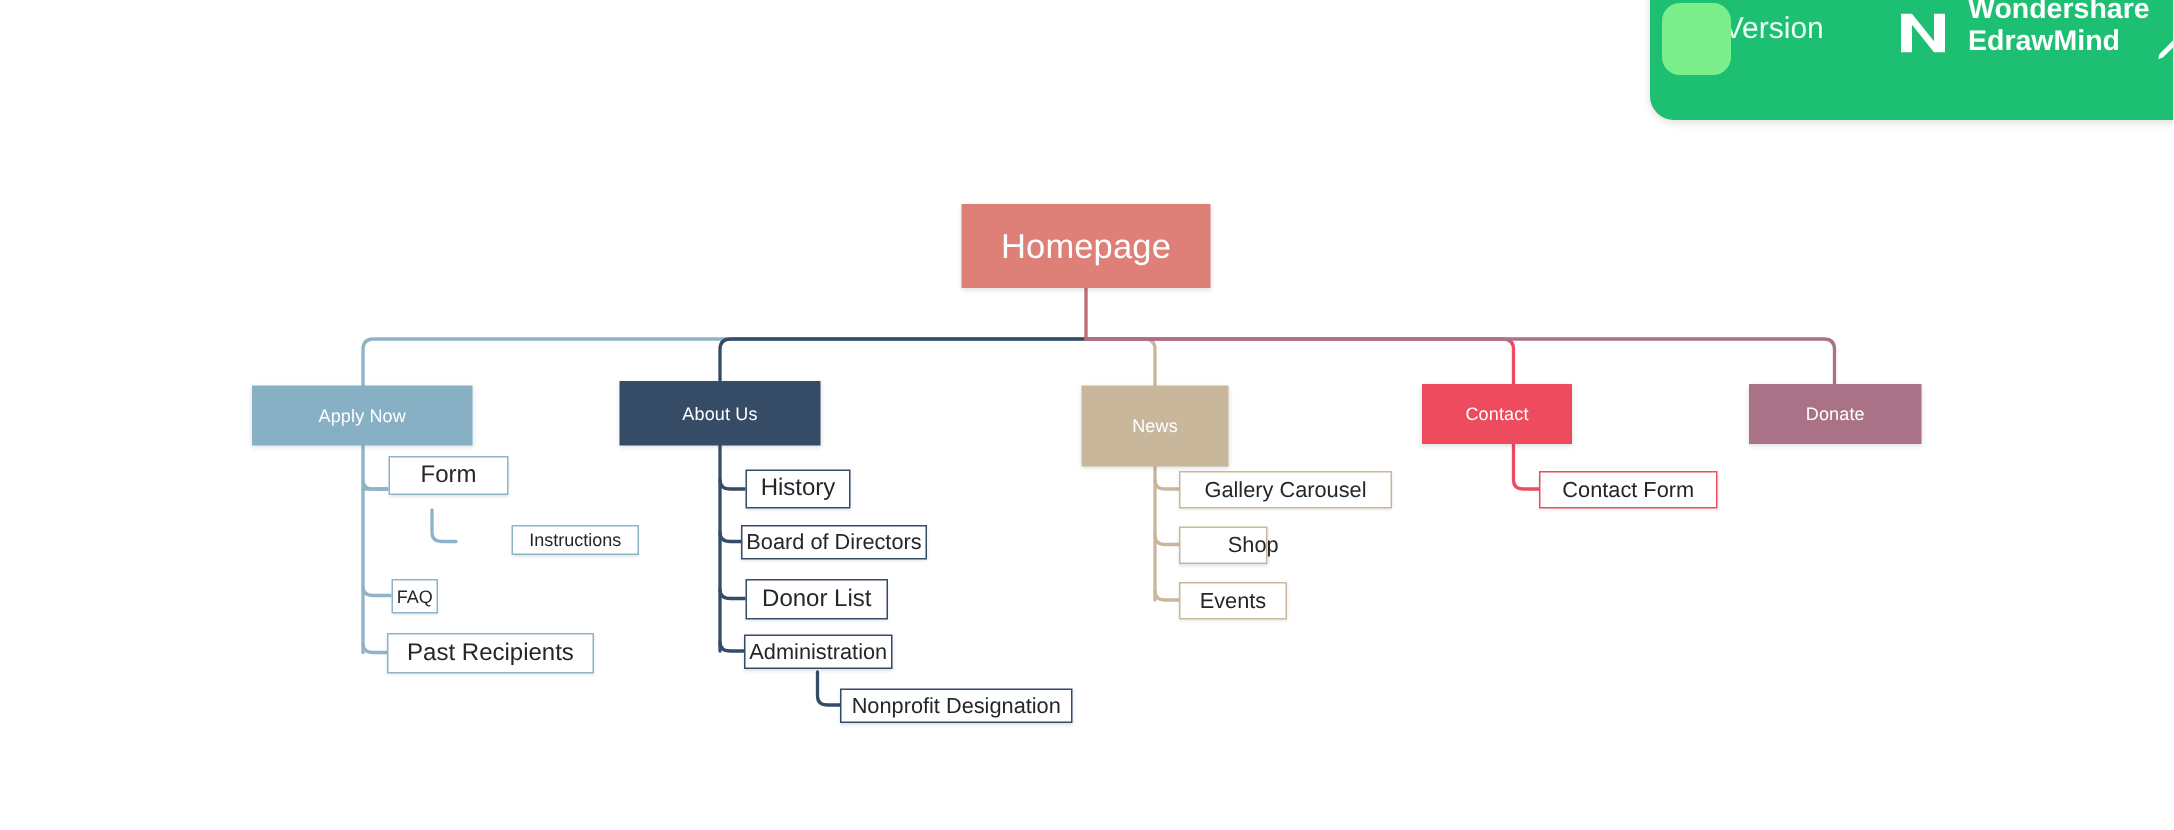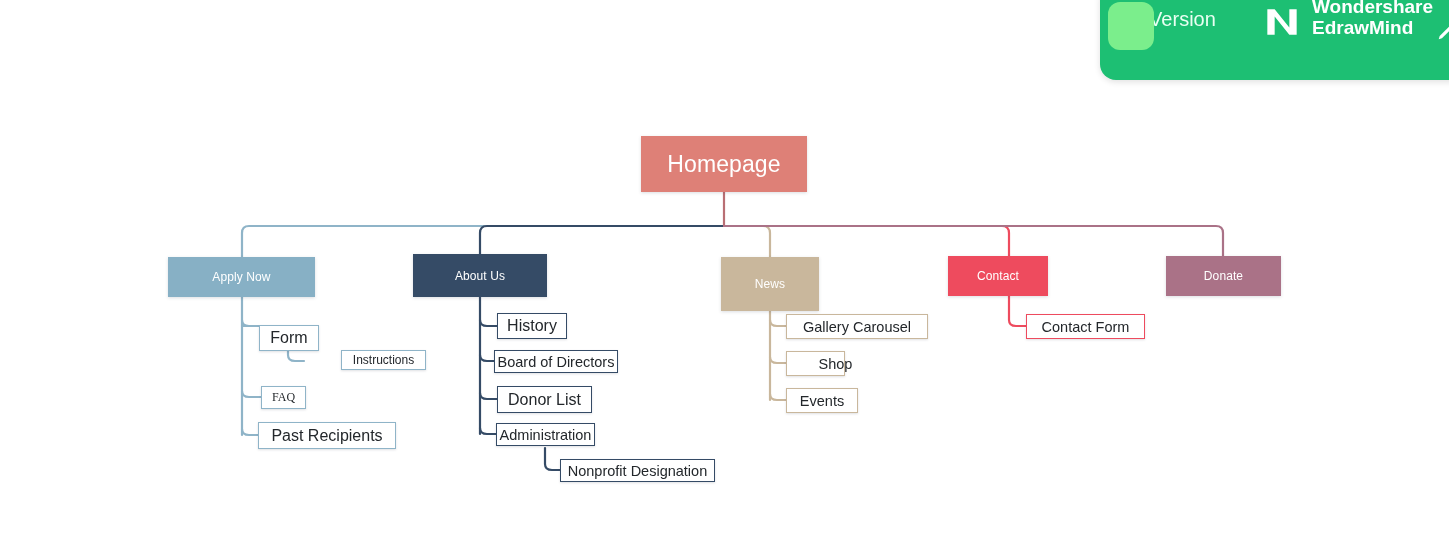--- a/index.html
+++ b/index.html
@@ -181,25 +181,25 @@
   <div class="node node-l2" style="left:168px; top:257px; width:147px; height:40px; background:#87B0C5;">Apply Now</div>
 
   <div class="node node-l2" style="left:413px; top:254px; width:134px; height:43px; background:#354B66;">About Us</div>
 
   <div class="node node-l2" style="left:721px; top:257px; width:98px; height:54px; background:#C9B79C;">News</div>
 
   <div class="node node-l2" style="left:948px; top:256px; width:100px; height:40px; background:#EE4B5E;">Contact</div>
 
   <div class="node node-l2" style="left:1166px; top:256px; width:115px; height:40px; background:#AA7287;">Donate</div>
 
-  <div class="leaf sz-lg" style="left:259px; top:325px; width:60px; height:26px; border-color:#8FB4C8;">Form</div>
+  <div class="leaf sz-lg" style="left:259px; top:304px; width:80px; height:26px; border-color:#8FB4C8;">Form</div>
 
   <div class="leaf sz-sm" style="left:304px; top:350px; width:85px; height:20px; border-color:#8FB4C8;margin-left:37px;">Instructions</div>
 
-  <div class="leaf sz-sm" style="left:261px; top:386px; width:45px; height:23px; border-color:#8FB4C8;font-family:Liberation Serif, serif;">FAQ</div>
+  <div class="leaf sz-sm" style="left:261px; top:386px; width:31px; height:23px; border-color:#8FB4C8;">FAQ</div>
 
   <div class="leaf sz-lg" style="left:258px; top:422px; width:138px; height:27px; border-color:#8FB4C8;">Past Recipients</div>
 
   <div class="leaf sz-lg" style="left:497px; top:313px; width:70px; height:26px; border-color:#354B66;">History</div>
 
   <div class="leaf sz-md" style="left:494px; top:350px; width:124px; height:23px; border-color:#354B66;">Board of Directors</div>
 
   <div class="leaf sz-lg" style="left:497px; top:386px; width:95px; height:27px; border-color:#354B66;">Donor List</div>
 
   <div class="leaf sz-md" style="left:496px; top:423px; width:99px; height:23px; border-color:#354B66;">Administration</div>

